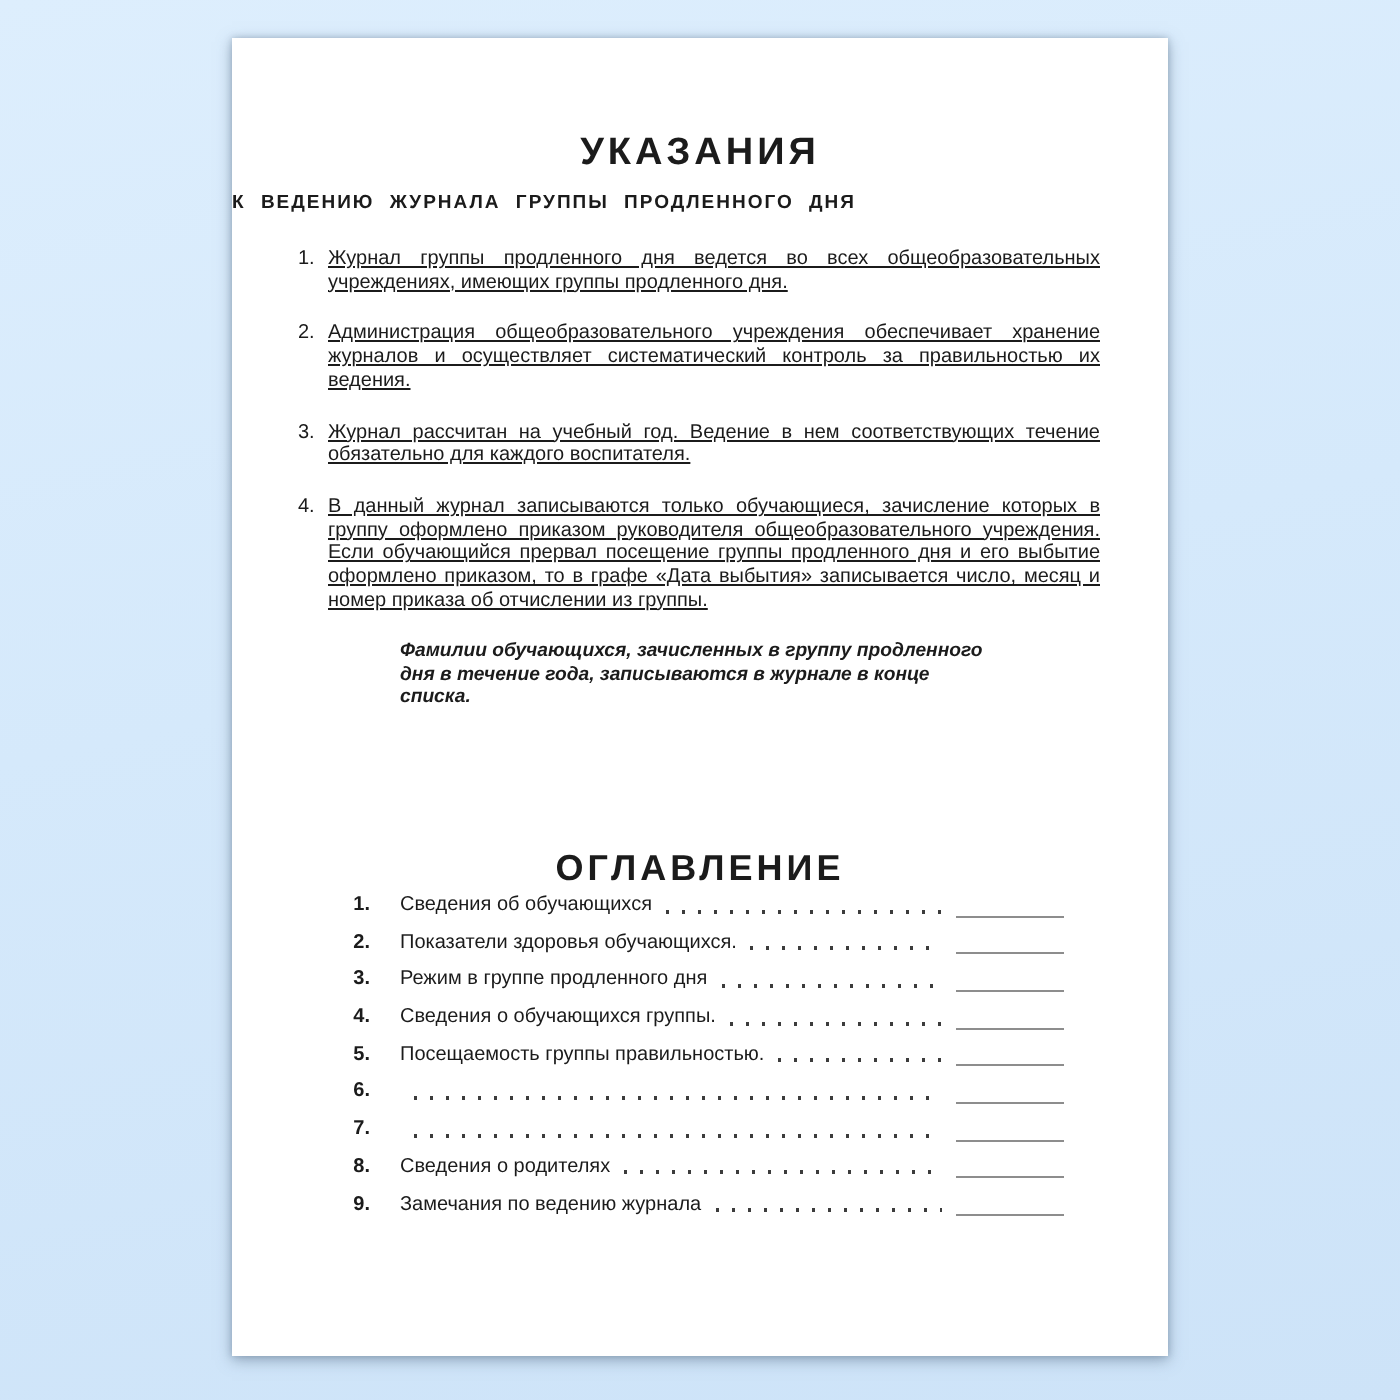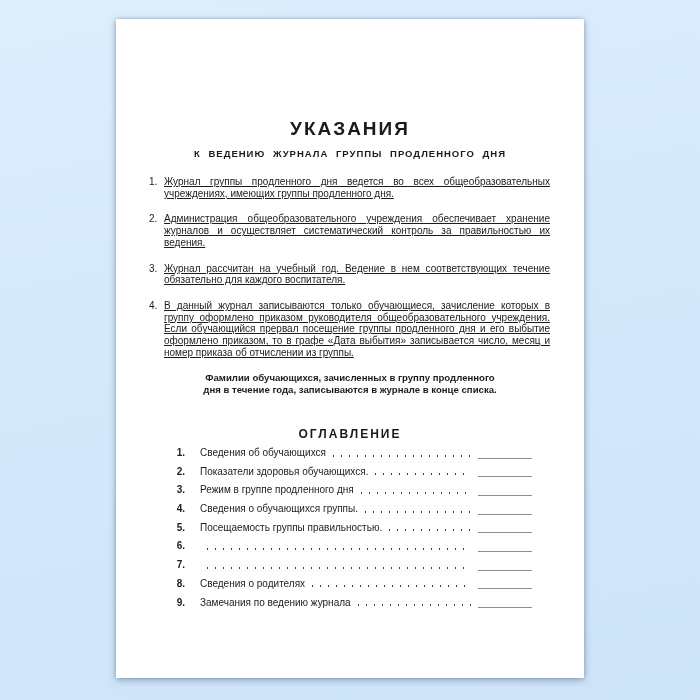--- a/index.html
+++ b/index.html
@@ -7,42 +7,42 @@
     width:700px; height:700px;
     font-family:"Liberation Sans", sans-serif;
     color:#1b1b1b;
   }
   .stage {
     position:relative; width:700px; height:700px; overflow:hidden;
     background:linear-gradient(168deg, #ddeefd 0%, #d5e9fb 45%, #cde3f8 100%);
   }
   .page {
     position:absolute; left:116px; top:19px; width:468px; height:659px;
-    background:#ffffff; box-sizing:border-box; padding-top:100px;
+    background:#ffffff; box-sizing:border-box; padding-top:48px;
     box-shadow:0 2px 7px rgba(92,114,138,.55), 0 0 3px rgba(92,114,138,.35);
   }
   .title {
     text-align:center; font-weight:bold; font-size:19px;
     letter-spacing:2px; line-height:19px; margin:0;
   }
   .subtitle {
-    text-align:center; font-weight:bold; font-size:9.5px;
+    text-align:left; font-weight:bold; font-size:9.5px;
     letter-spacing:1px; word-spacing:4px; margin-top:10px; line-height:11px;
   }
   .instructions { margin-top:17px; padding:0 34px 0 33px; }
   .instr { display:flex; margin-bottom:14px; font-size:10px; line-height:11.7px; }
   .inum { flex:none; width:15px; }
   .itext { flex:1; text-align:justify;text-decoration:underline; }
   .note {
-    margin:13px auto 0; width:300px; text-align:center;
-    font-weight:bold; font-size:9.6px; line-height:11.5px;
+    margin:13px auto 0; width:300px; text-align:left;
+    font-weight:bold; font-style:italic; font-size:9.6px; line-height:11.5px;
   }
   .toc-section { position:absolute; left:0; right:0; top:408px; }
   .toc-heading {
-    margin:0; text-align:center; font-weight:bold; font-size:12px;
+    margin:0; text-align:center; font-weight:bold; font-size:18px;
     letter-spacing:2px; line-height:14px;
   }
   .page-col {
     margin-top:3px; padding-right:70px; text-align:right;
     font-style:italic; font-weight:bold; font-size:9.5px; line-height:11px;
   }
   .toc { margin-top:6px; padding:0 52px 0 33px; }
   .trow { display:flex; align-items:baseline; margin-bottom:7.2px; font-size:10px; line-height:11.5px; }
   .tnum { flex:none; width:36px; text-align:right; font-weight:bold; padding-right:15px; }
   .tlabel { flex:none; white-space:nowrap;text-align:right; }

